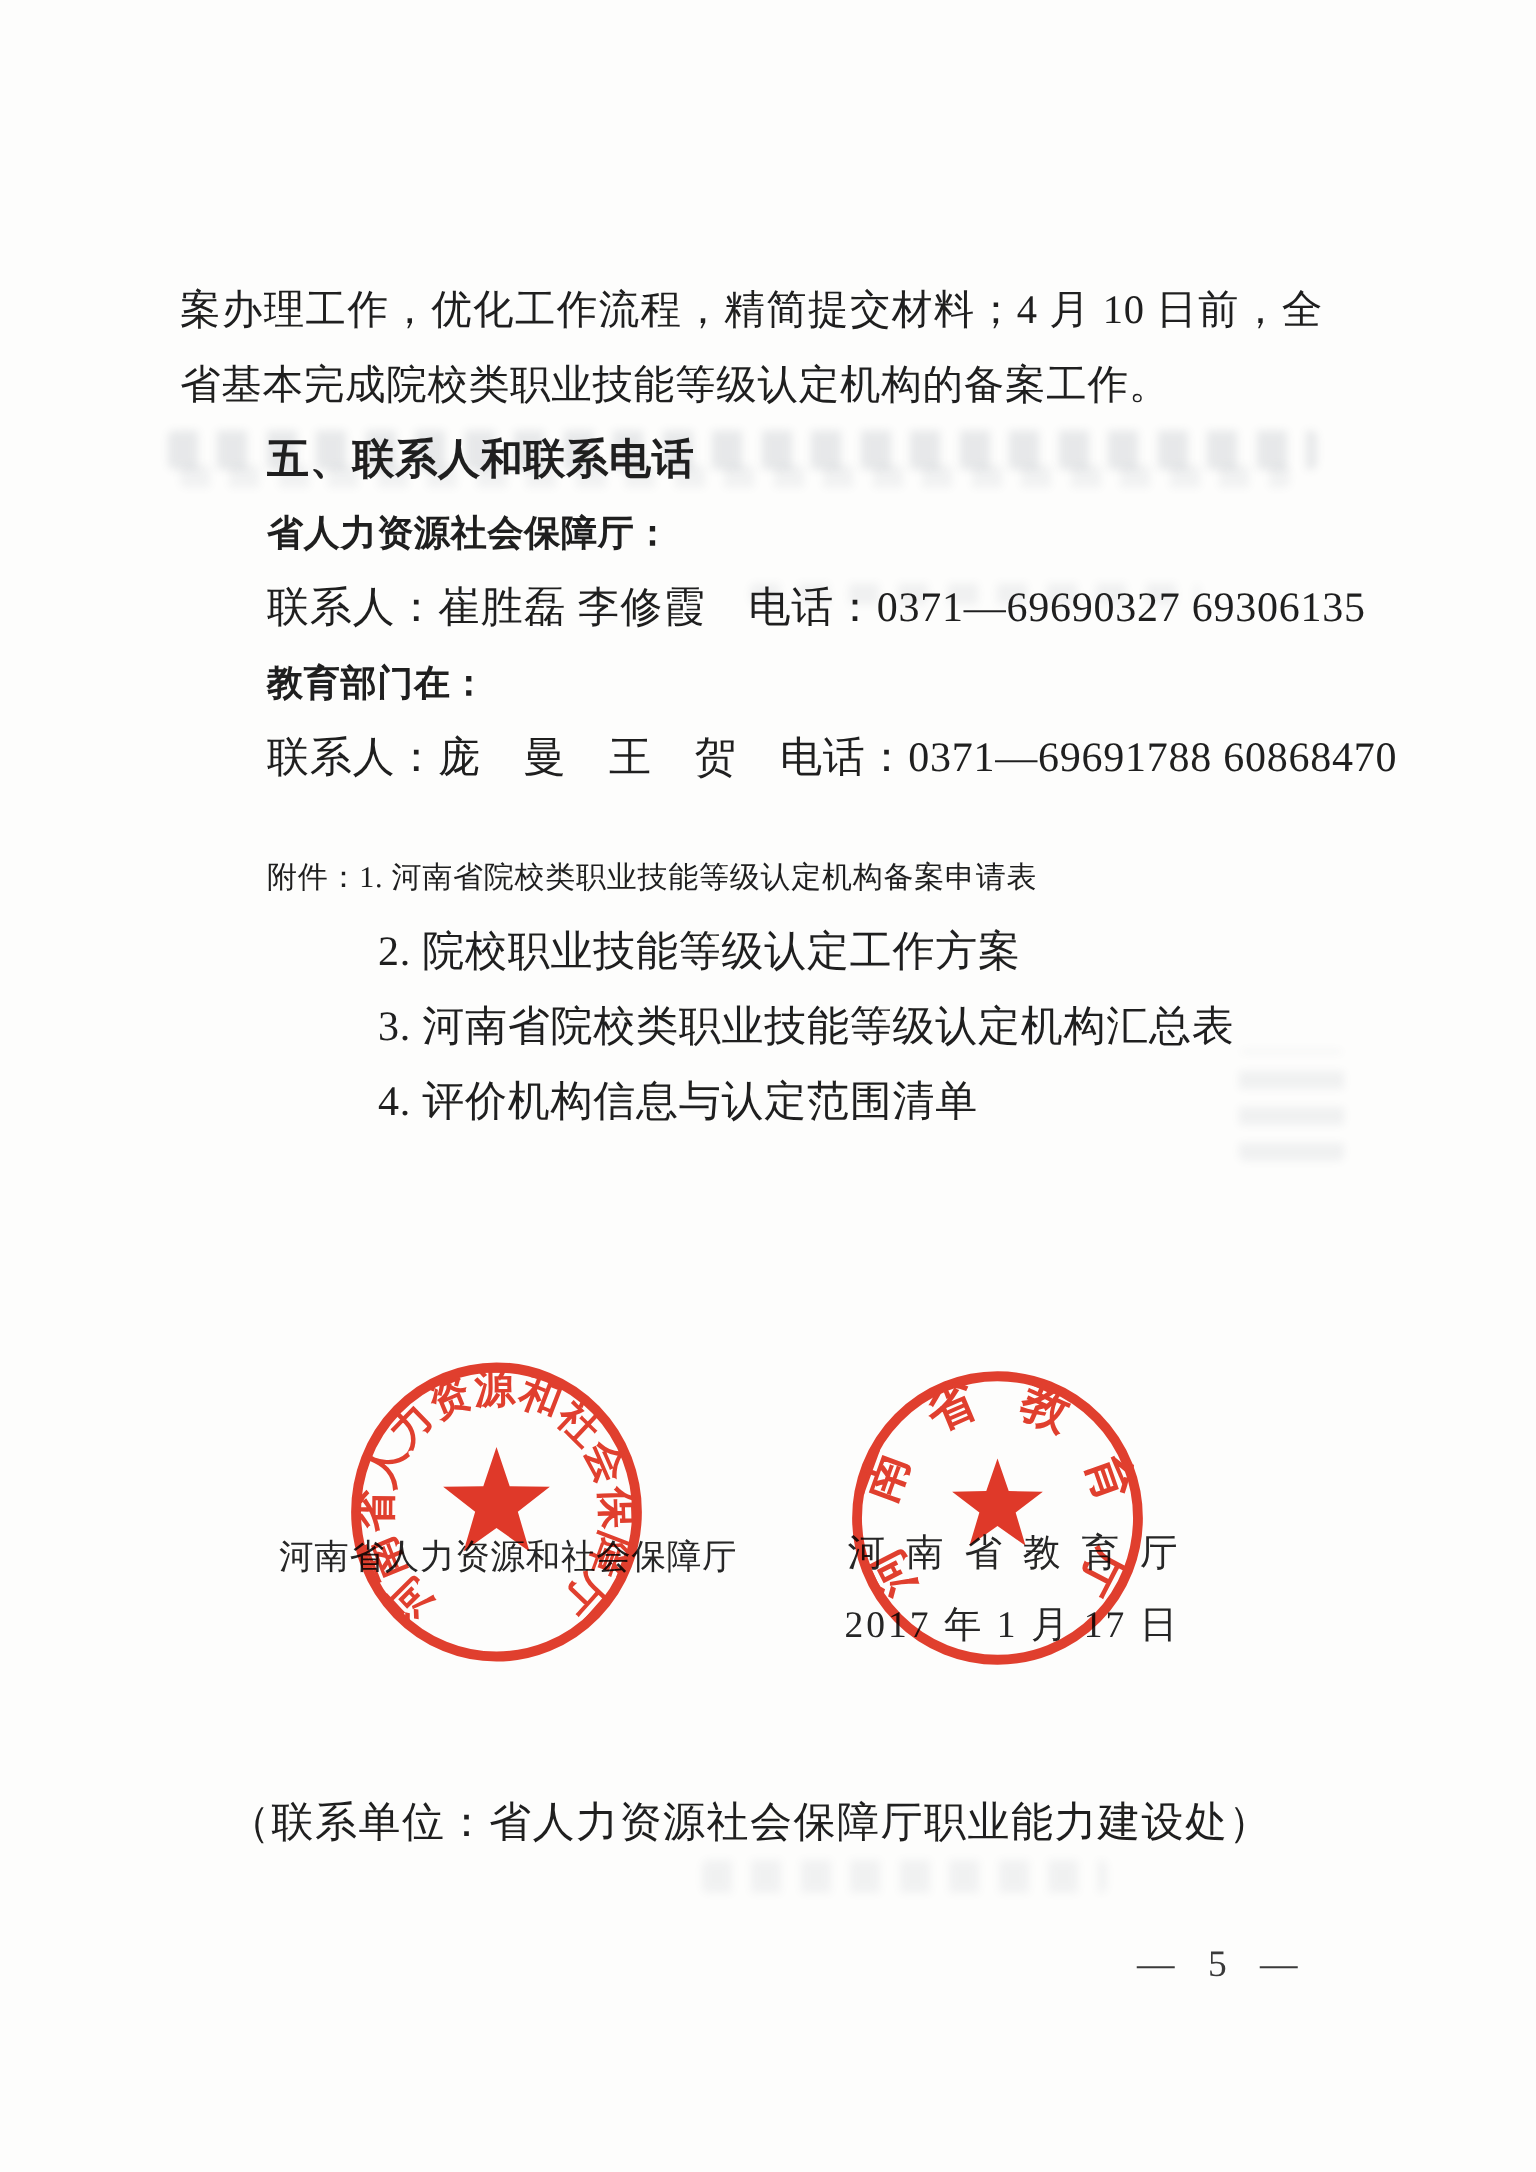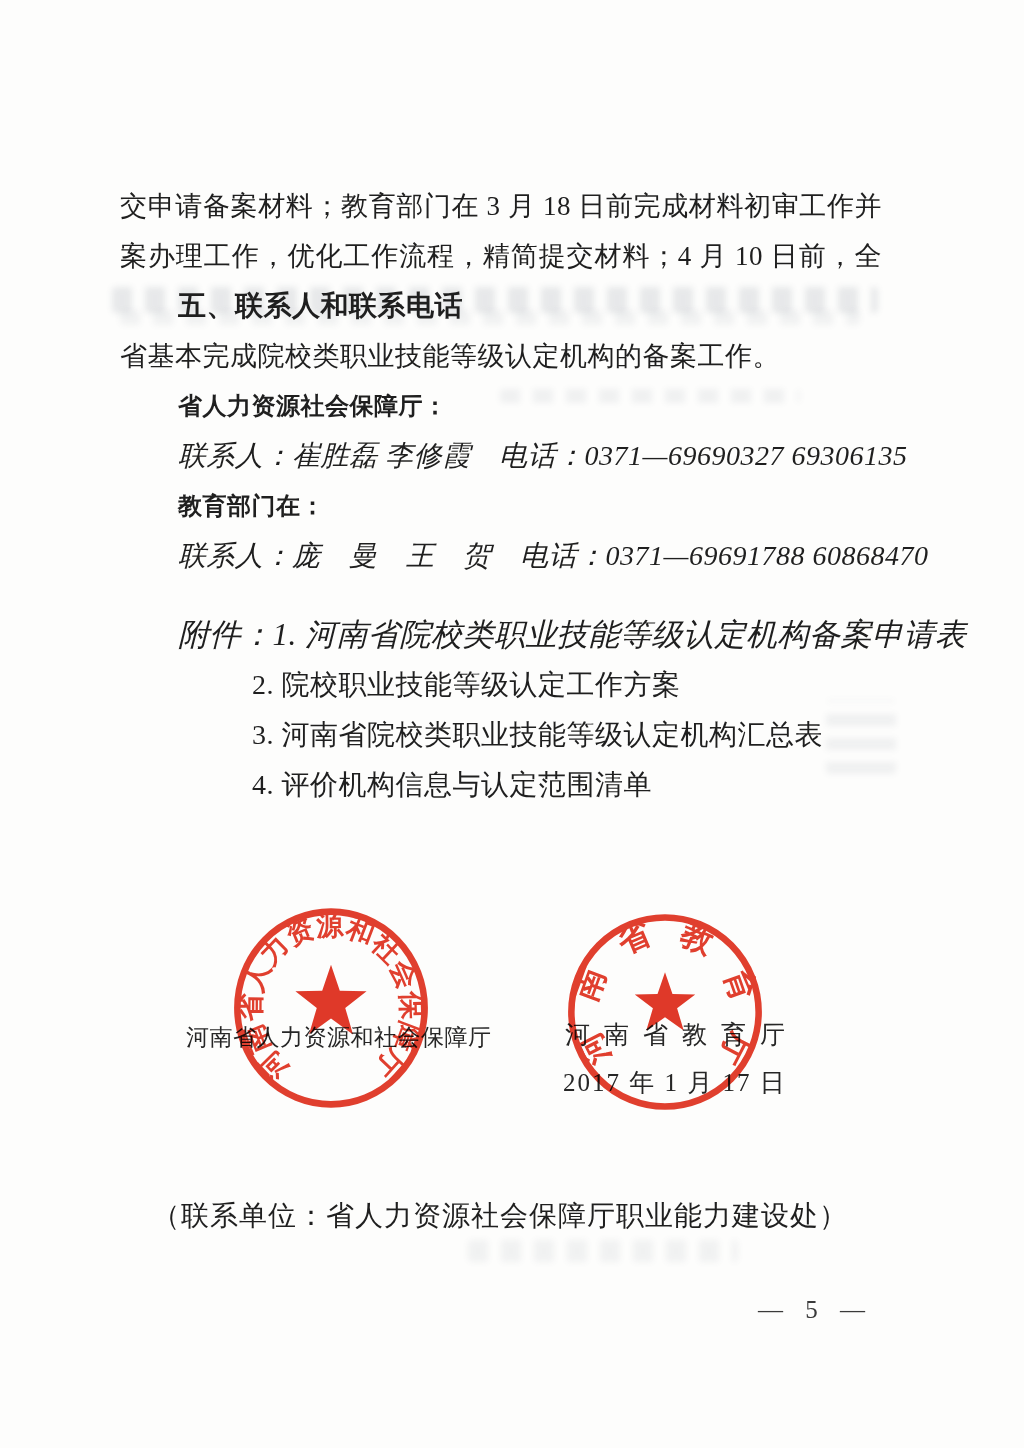--- a/index.html
+++ b/index.html
@@ -45,22 +45,22 @@
     text-justify:inter-character;
     white-space:normal;
   }
   .heading {
     font-family:"Liberation Sans","DejaVu Sans",sans-serif;
     font-weight:bold;
     font-size:28px;
     padding-left:58px;
   }
   .orgline { font-weight:bold; font-size:24px; padding-left:58px; }
-  .ind  { padding-left:58px; font-size:28px;font-style:italic; }
-  .att-first { padding-left:58px; font-size:31px; margin-top:29px;font-style:italic; }
+  .ind  { padding-left:58px; font-size:28px; }
+  .att-first { padding-left:58px; font-size:20px; margin-top:29px; }
   .att  { padding-left:132px; font-size:28px; }
 
   
   .seal { position:absolute; mix-blend-mode:multiply; opacity:.93; }
   .seal-left  { left:228px; top:902px; }
   .seal-right { left:562px; top:908px; }
 
   
   .sig { position:absolute; mix-blend-mode:multiply; white-space:nowrap; color:#262626; }
   .sig-left-org  { left:186px; top:1022px; font-size:23px; letter-spacing:.5px; }
@@ -82,25 +82,24 @@
 
 <div class="page">
 
   <div class="smudge sm1"></div>
   <div class="smudge sm2"></div>
   <div class="smudge sm3"></div>
   <div class="smudge sm4"></div>
   <div class="smudge sm5"></div>
 
   <div class="doc">
-    <span class="line just">交申请备案材料；教育部门在 3 月 18 日前完成材料初审工作并</span>
     <span class="line just">案办理工作，优化工作流程，精简提交材料；4 月 10 日前，全</span>
+    <span class="line">省基本完成院校类职业技能等级认定机构的备案工作。</span>
+
     <span class="line heading">五、联系人和联系电话</span>
-
-    <span class="line">省基本完成院校类职业技能等级认定机构的备案工作。</span>
 
     <span class="line orgline">省人力资源社会保障厅：</span>
     <span class="line ind">联系人：崔胜磊 李修霞　电话：0371—69690327 69306135</span>
     <span class="line orgline">教育部门在：</span>
     <span class="line ind">联系人：庞　曼　王　贺　电话：0371—69691788 60868470</span>
 
     <span class="line att-first"><span>附件：</span><span>1. 河南省院校类职业技能等级认定机构备案申请表</span></span>
     <span class="line att">2. 院校职业技能等级认定工作方案</span>
     <span class="line att">3. 河南省院校类职业技能等级认定机构汇总表</span>
     <span class="line att">4. 评价机构信息与认定范围清单</span>

